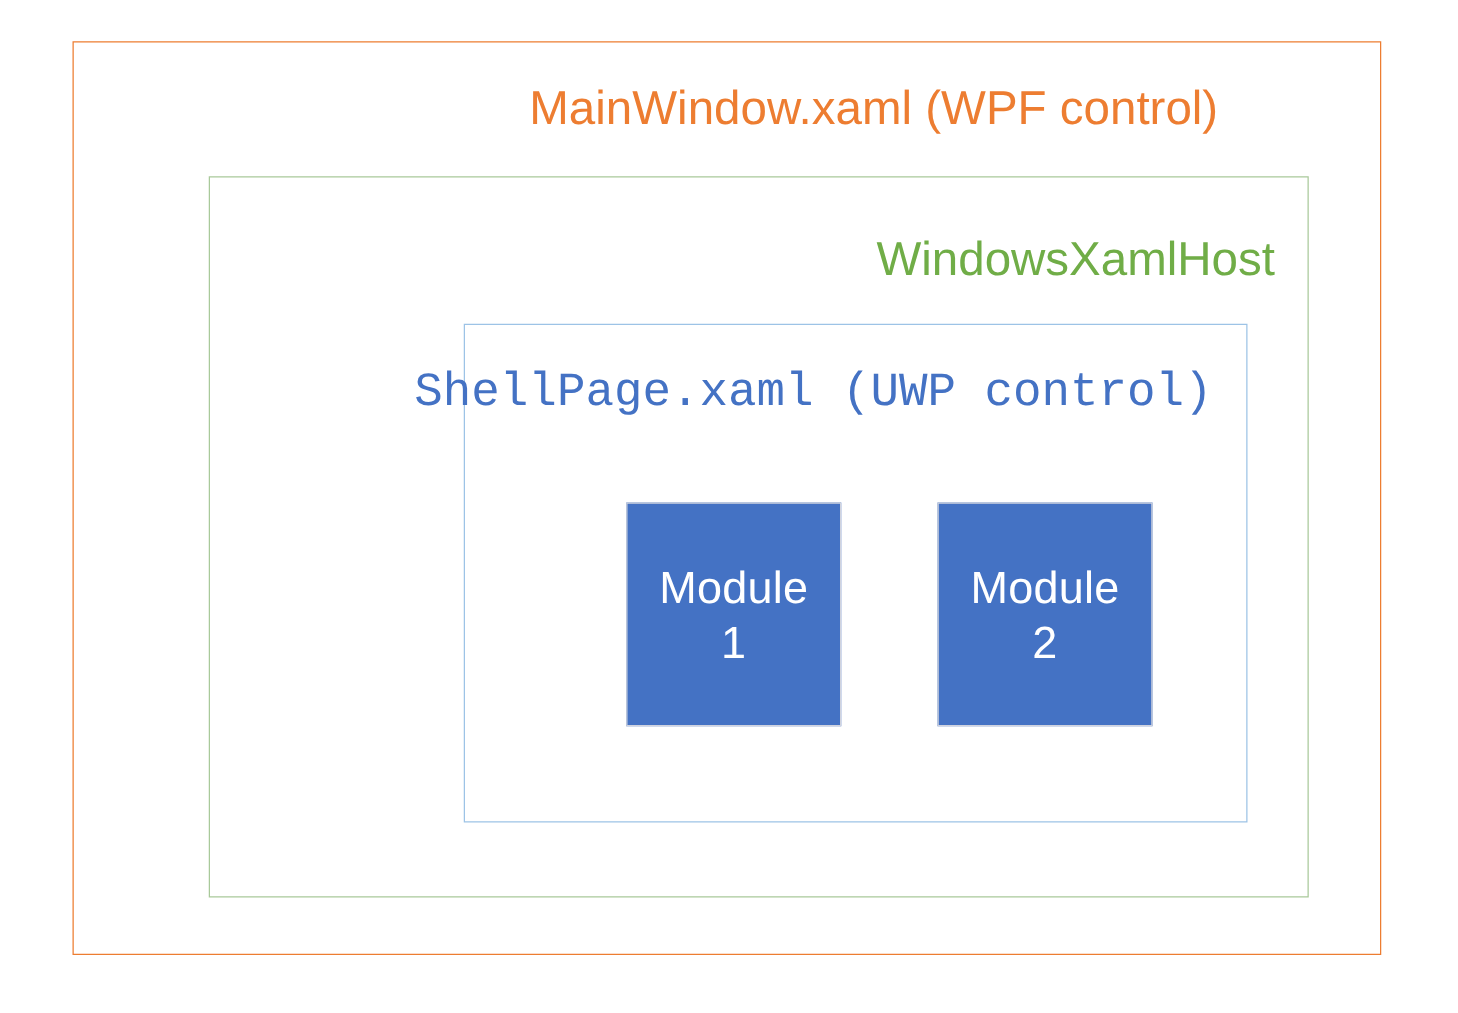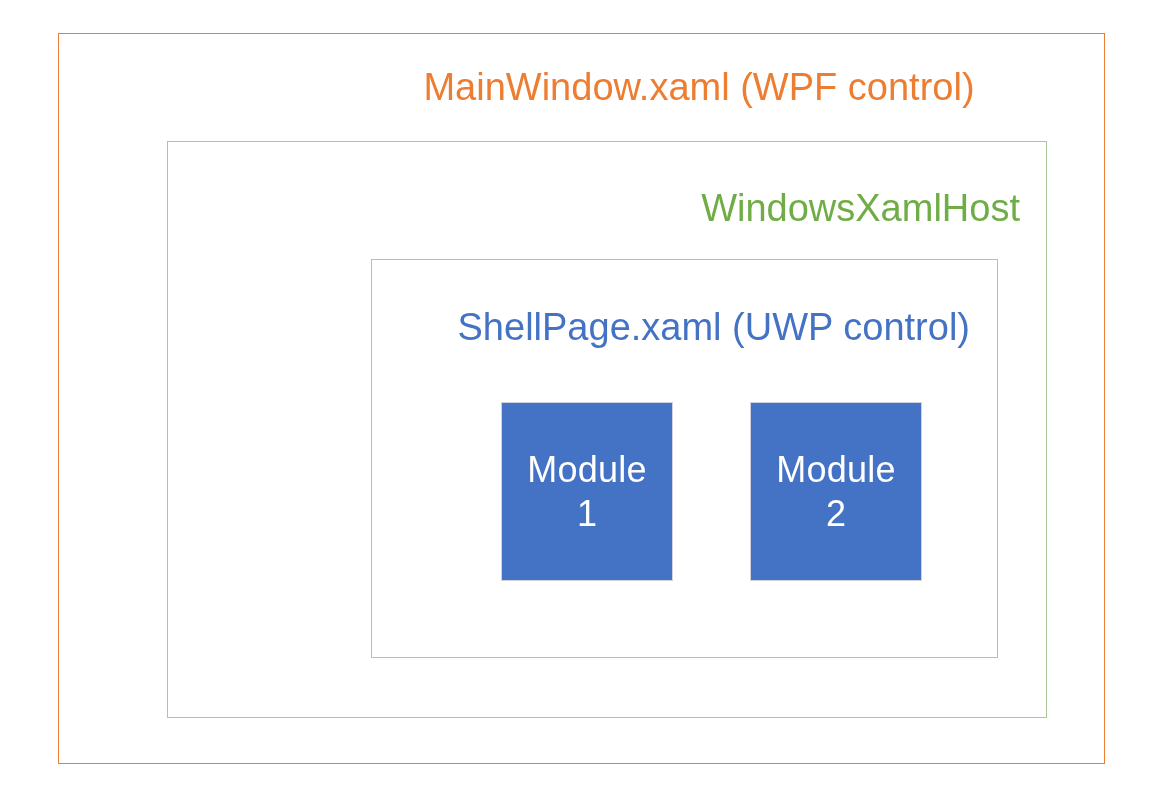--- a/index.html
+++ b/index.html
@@ -81,24 +81,25 @@
     left: 400px;
     top: 175px;
     width: 620px;
     font-size: 38px;
     color: #70AD47;
     margin-top: 12px;
   }
 
   .caption-inner {
     left: 300px;
-    top: 306px;
+    top: 293px;
     width: 670px;
     font-size: 38px;
     color: #4472C4;
+    font-family: Liberation Mono, monospace;
   }
 
   
   .module {
     position: absolute;
     top: 402px;
     width: 172px;
     height: 179px;
     box-sizing: border-box;
     background: #4472C4;

